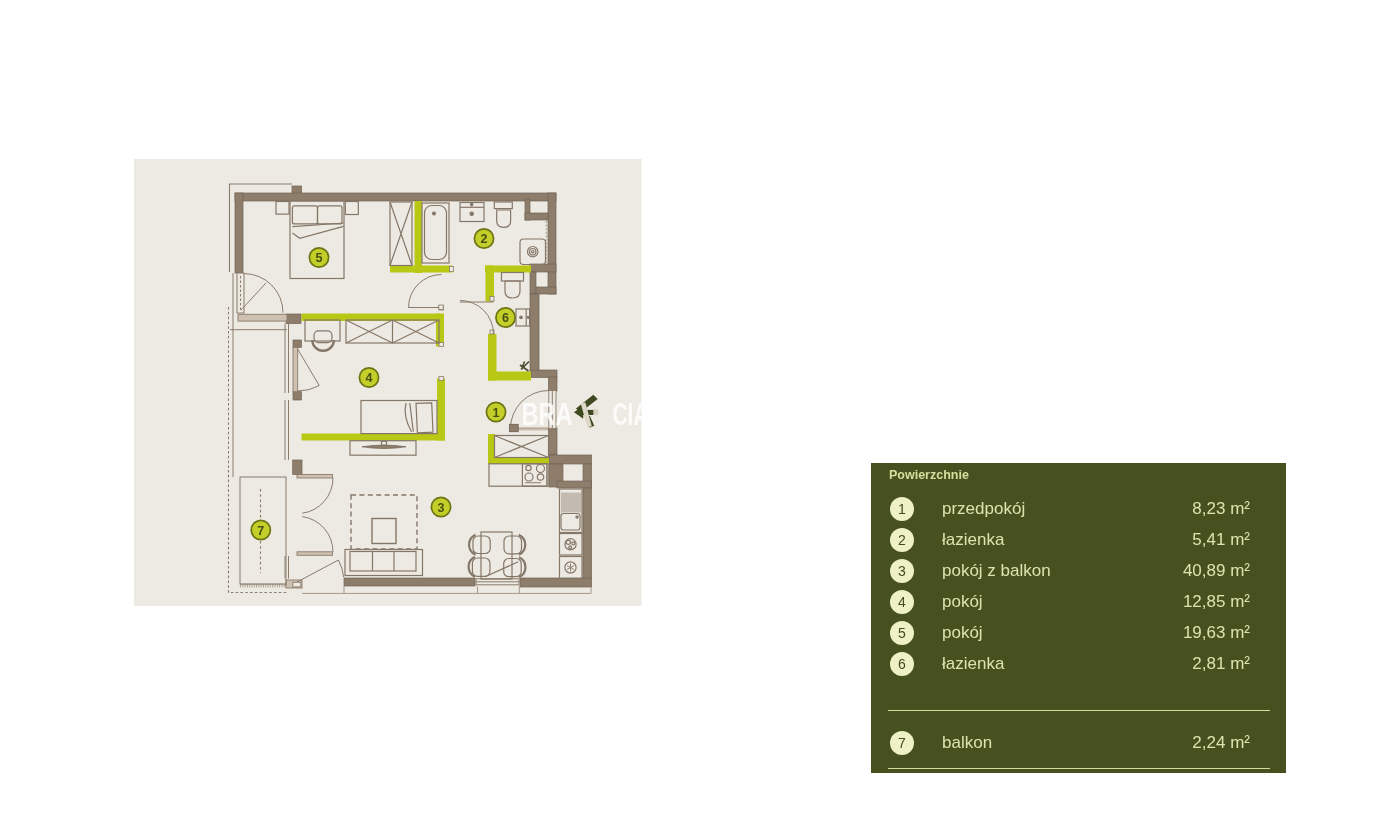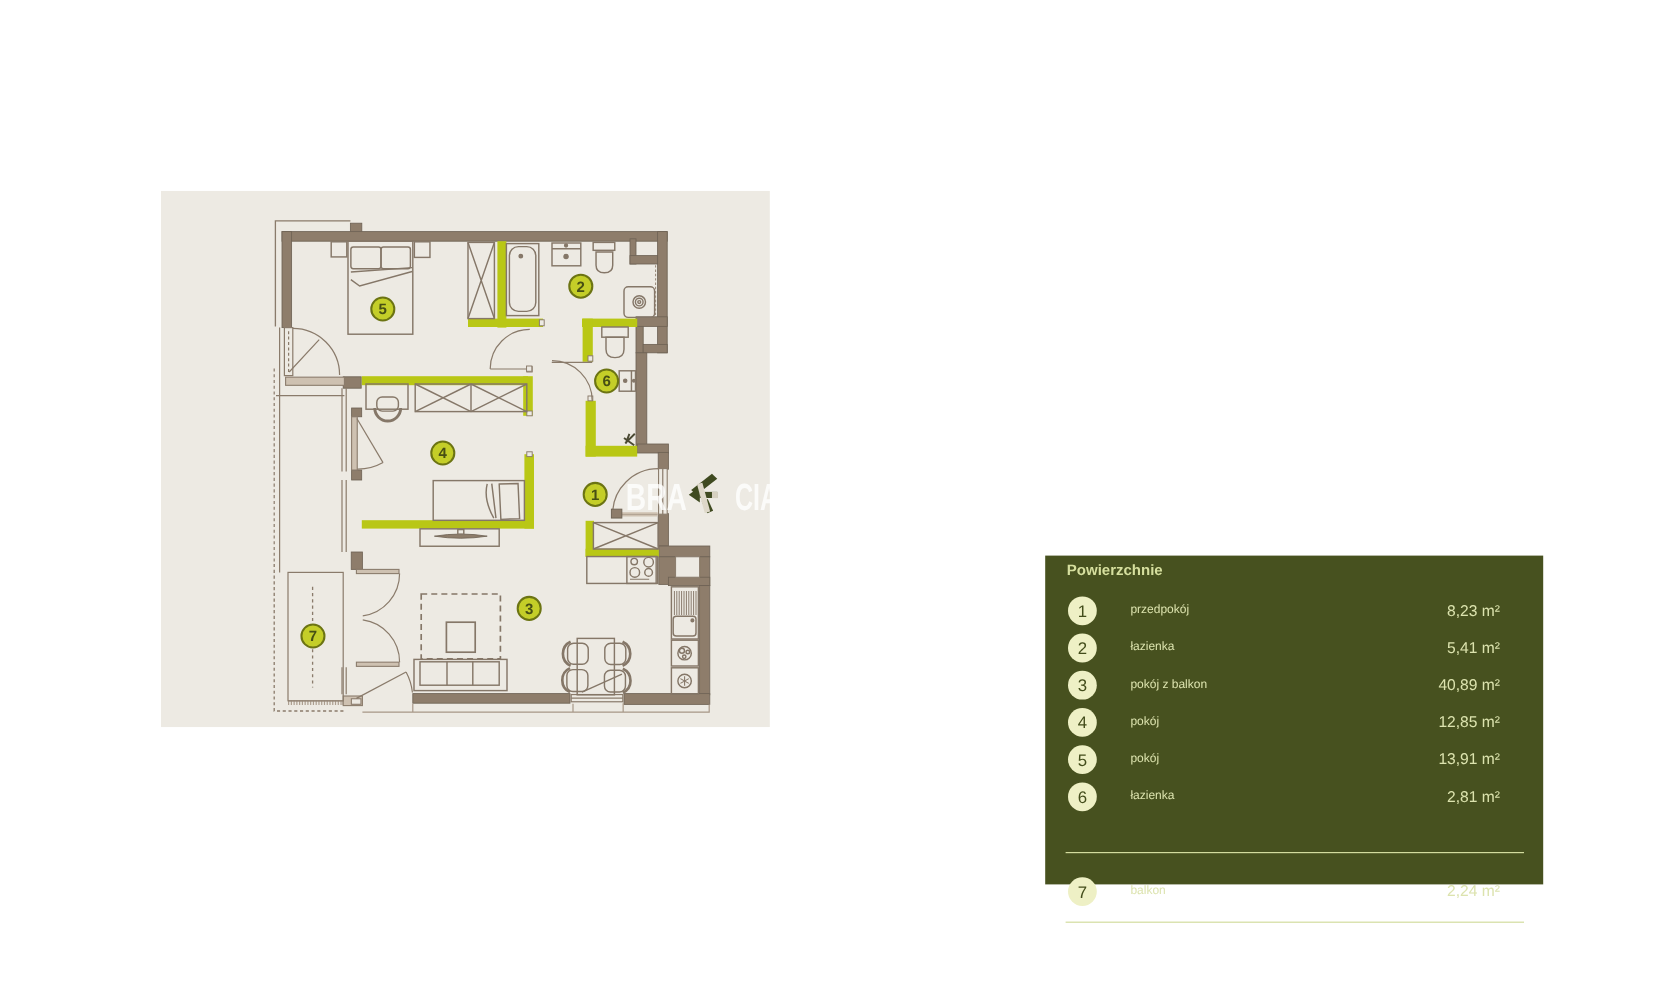--- a/index.html
+++ b/index.html
@@ -1,20 +1,20 @@
 <!DOCTYPE html>
 <html><head>
 <meta charset="utf-8">
 <style>
 html,body{margin:0;padding:0;background:#ffffff;}
 #page{position:relative;width:1379px;height:824px;background:#ffffff;overflow:hidden;font-family:"Liberation Sans",sans-serif;}
 .row{position:absolute;left:0;width:100%;}
 .num{position:absolute;left:19px;width:24px;height:24px;border-radius:50%;background:#EEF0C5;color:#434D1B;font-size:14px;line-height:24px;text-align:center;}
-.lbl{position:absolute;left:71px;color:#DCE3AE;font-size:10px;line-height:24px;}
-.val{position:absolute;right:36px;color:#DCE3AE;font-size:13px;line-height:24px;}
+.lbl{position:absolute;left:71px;color:#DCE3AE;font-size:17px;line-height:24px;}
+.val{position:absolute;right:36px;color:#DCE3AE;font-size:17px;line-height:24px;}
 .hr{position:absolute;left:17px;width:382px;height:1px;background:#D3DC9E;}
 </style>
 </head>
 <body>
 <div id="page">
 
 <svg style="position:absolute;left:134px;top:159px" width="508" height="447" viewBox="134 159 508 447" fill="none">
 
 <rect x="134" y="159" width="507.5" height="447" fill="#EDEAE3"></rect>
 <g stroke="none">
@@ -390,21 +390,21 @@
 <path d="M593.3,394.8 L597.7,398.9 L580.3,412.4 L576,408.4 Z" fill="#3F4A20"></path>
 <path d="M574,412.2 L583.2,405.6 L583.2,418.8 Z" fill="#3F4A20"></path>
 <rect x="583" y="409.9" width="14.7" height="5.1" fill="#3F4A20"></rect>
 <path d="M584.8,418 L589.8,415.8 L594.3,425.7 L589.4,427.7 Z" fill="#3F4A20"></path>
 <path d="M580.8,403.4 L585.3,402.2 L591.8,426.2 L587.3,427.6 Z" fill="#DED8C9"></path>
 <rect x="593.3" y="409.9" width="4.9" height="5.2" fill="#D6D0C0"></rect>
 </g>
 </g>
 </svg>
 
-<div style="position:absolute;left:871px;top:463px;width:415px;height:274px;background:#47511F">
+<div style="position:absolute;left:871px;top:463px;width:415px;height:310px;background:#47511F">
 
 <div style="position:absolute;left:18px;top:5px;font-size:12.5px;font-weight:bold;color:#D6DF9E">Powierzchnie</div>
 
 <div class="row" style="top:34px">
         <span class="num">1</span>
         <span class="lbl">przedpokój</span>
         <span class="val">8,23 m²</span>
       </div>
 
 <div class="row" style="top:65px">
@@ -421,21 +421,21 @@
 
 <div class="row" style="top:127px">
         <span class="num">4</span>
         <span class="lbl">pokój</span>
         <span class="val">12,85 m²</span>
       </div>
 
 <div class="row" style="top:158px">
         <span class="num">5</span>
         <span class="lbl">pokój</span>
-        <span class="val">13,91 m²</span>
+        <span class="val">19,63 m²</span>
       </div>
 
 <div class="row" style="top:189px">
         <span class="num">6</span>
         <span class="lbl">łazienka</span>
         <span class="val">2,81 m²</span>
       </div>
 
 <div class="hr" style="top:247px"></div>
 

